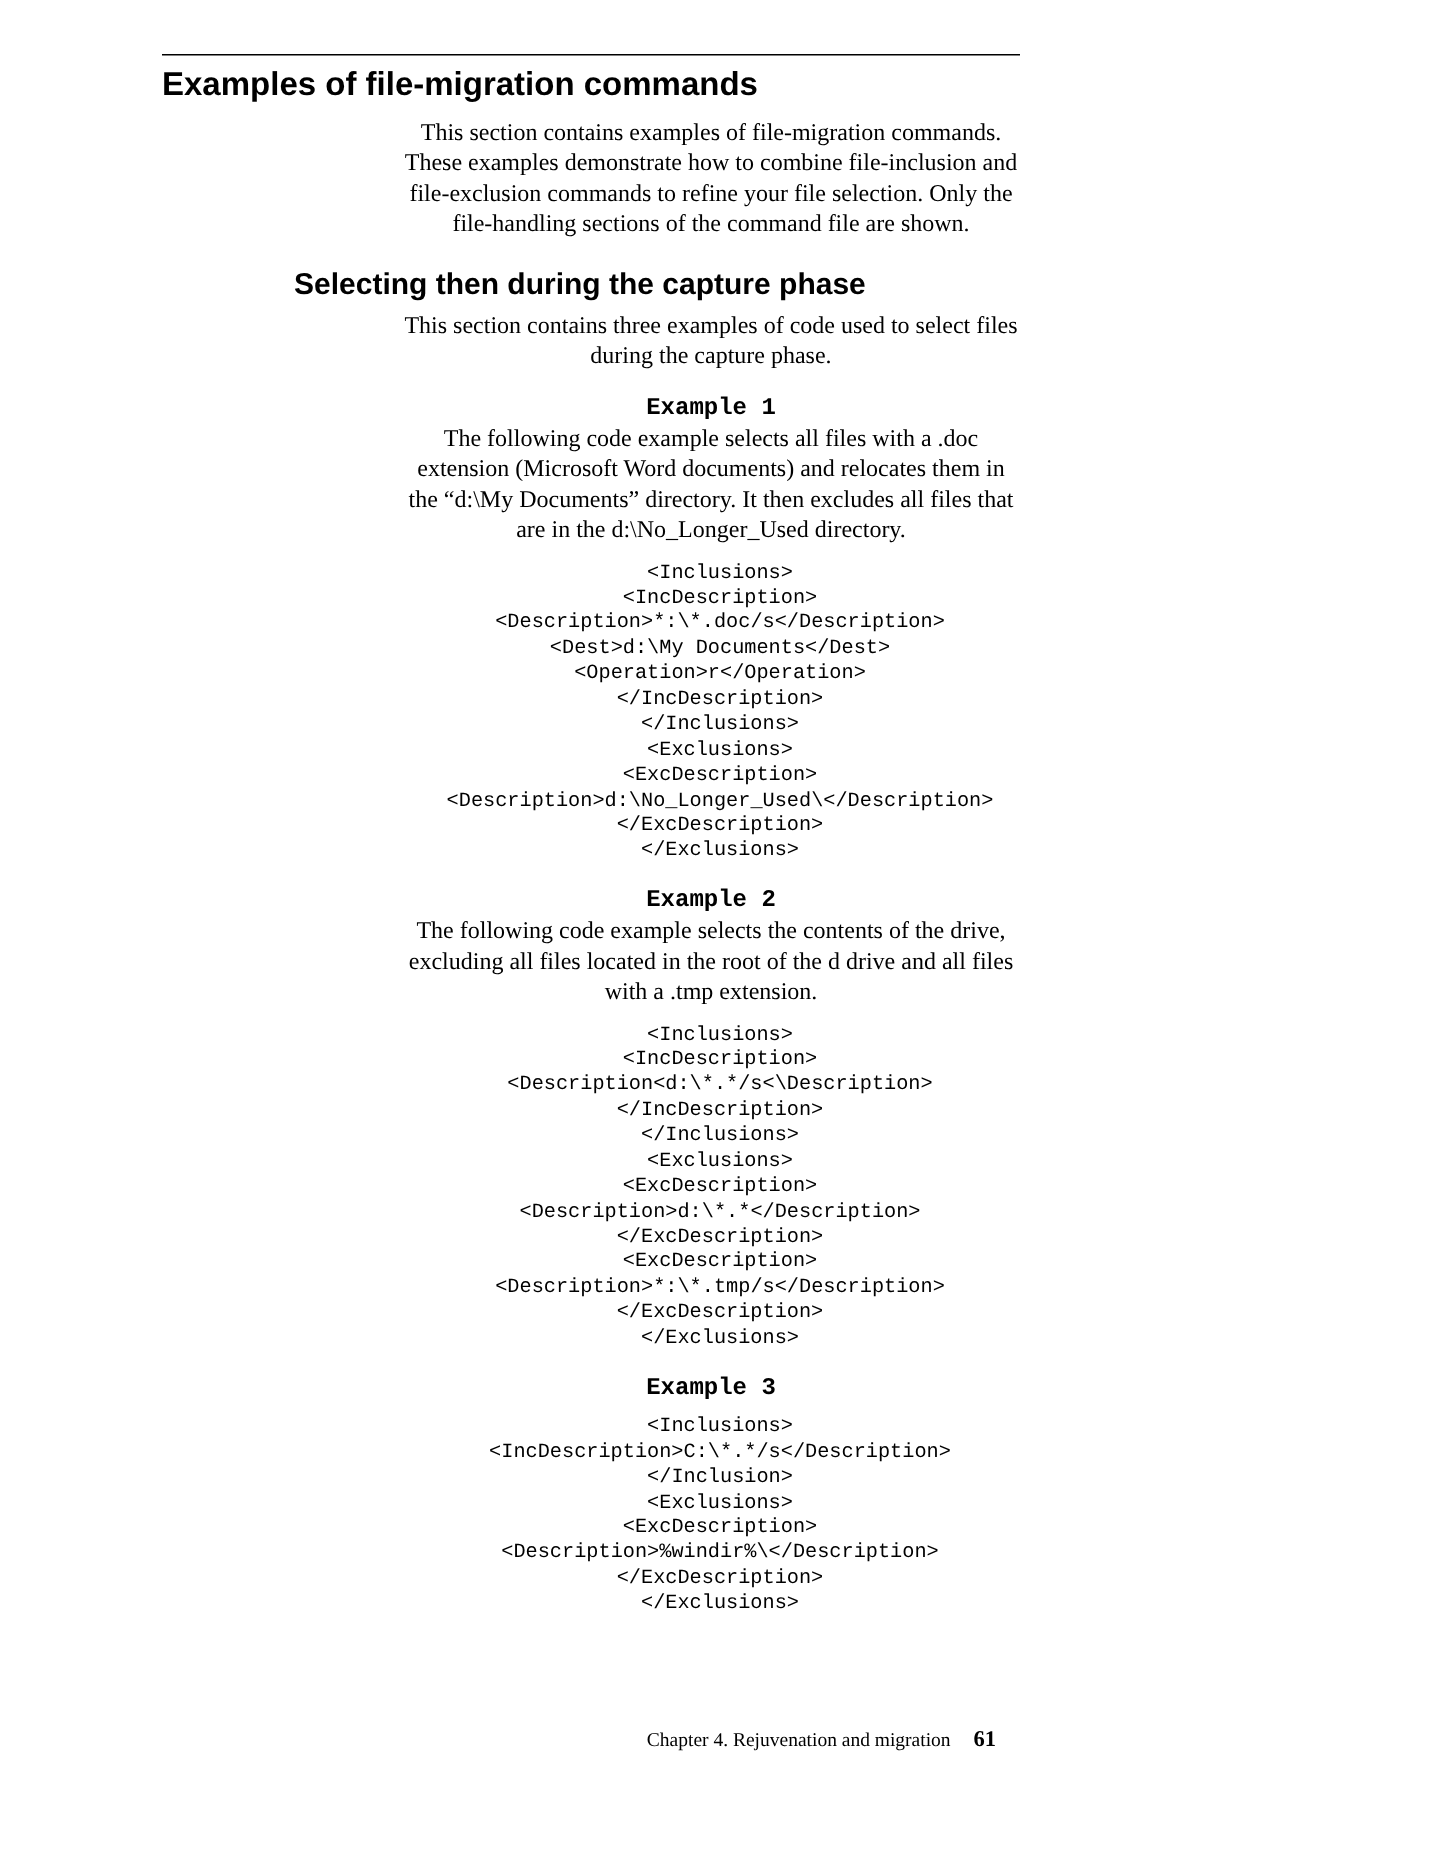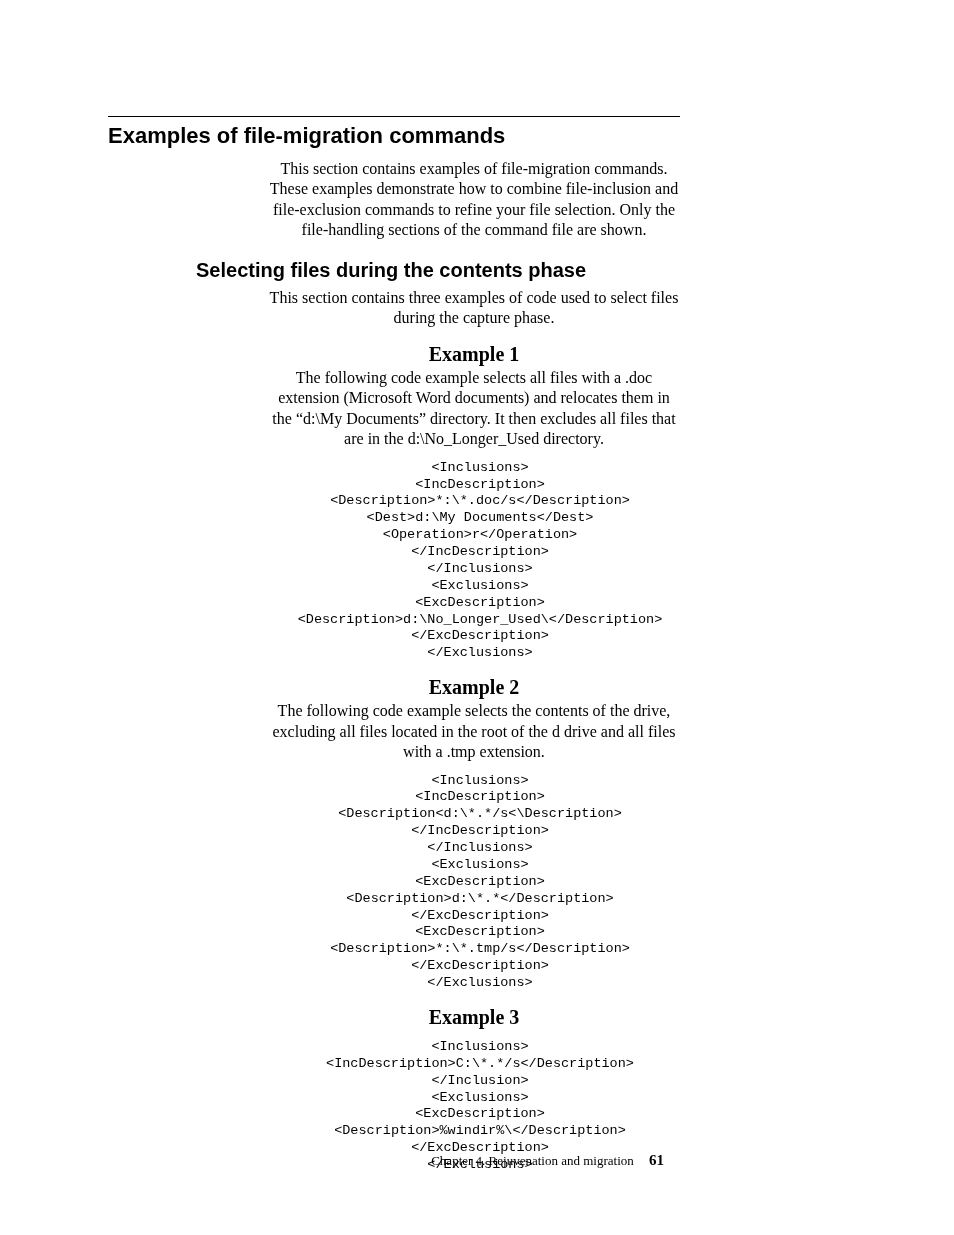--- a/index.html
+++ b/index.html
@@ -6,42 +6,42 @@
     background: #fff;
     margin: 0;
     font-family: "Times New Roman", Times, serif;
     color: #000;
   }
   .page {
     width: 788px;
     height: 1235px;
     position: relative;
     box-sizing: border-box;
-    padding: 116px 108px 0 108px;
+    padding: 36px 108px 0 108px;
   }
   .rule {
     border-top: 1.5px solid #000;
     margin-bottom: 6px;
   }
   .h1 {
     font-family: Arial, Helvetica, sans-serif;
     font-weight: bold;
     font-size: 22px;
     margin: 0 0 10px 0;
   }
   .h2 {
     font-family: Arial, Helvetica, sans-serif;
     font-weight: bold;
     font-size: 20px;
     margin: 18px 0 6px 0;
   }
   .h3 {
-    font-family: Liberation Serif, serif;
+    font-family: Liberation Mono, monospace;
     font-weight: bold;
-    font-size: 20px;
+    font-size: 16px;
     margin: 14px 0 2px 0;
   }
   .body-text {
     font-size: 16px;
     line-height: 1.28;
     margin: 0 0 6px 0;
   }
   .indent-block {
     margin-left: 160px;
     text-align: center;
@@ -76,21 +76,21 @@
 
   <div class="rule"></div>
 
   <div class="h1">Examples of file-migration commands</div>
 
   <div class="indent-block">
     <p class="body-text">This section contains examples of file-migration commands. These examples demonstrate how to combine file-inclusion and file-exclusion commands to refine your file selection. Only the file-handling sections of the command file are shown.</p>
   </div>
 
   <div class="indent-block-h2">
-    <div class="h2">Selecting files during the contents phase</div>
+    <div class="h2">Selecting then during the capture phase</div>
   </div>
 
   <div class="indent-block">
     <p class="body-text">This section contains three examples of code used to select files during the capture phase.</p>
 
     <div class="h3">Example 1</div>
     <p class="body-text">The following code example selects all files with a .doc extension (Microsoft Word documents) and relocates them in the “d:\My Documents” directory. It then excludes all files that are in the d:\No_Longer_Used directory.</p>
     <pre class="code">&lt;Inclusions&gt;
 &lt;IncDescription&gt;
 &lt;Description&gt;*:\*.doc/s&lt;/Description&gt;

